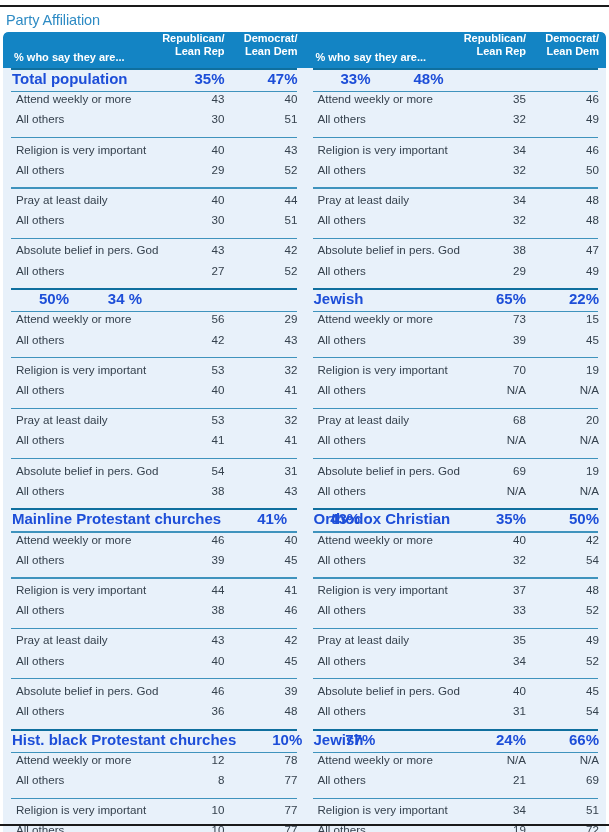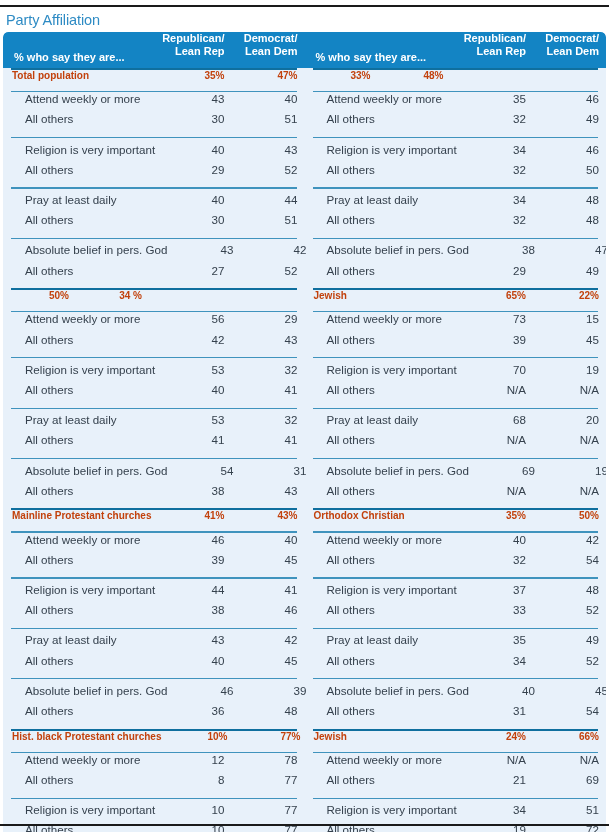--- a/index.html
+++ b/index.html
@@ -117,26 +117,26 @@
     white-space: nowrap;
     overflow: visible;
   }
   .row .num {
     width: 66px;
     flex: 0 0 66px;
     text-align: right;
     padding-right: 7px;
     white-space: nowrap;
   }
-  .row.indent .lbl { padding-left: 22px; }
+  .row.indent .lbl { padding-left: 13px; }
 
   .row.group {
     font-weight: bold;
-    color: #c2410c;
-    font-size: 10px;
+    color: #1d4ed8;
+    font-size: 15px;
     height: 21px;
   }
   .row.group .lbl { padding-left: 9px; }
 
   
   .sep {
     height: 1.6px;
     background: #1f7fb0;
     margin: 0 8px 0 8px;
   }

